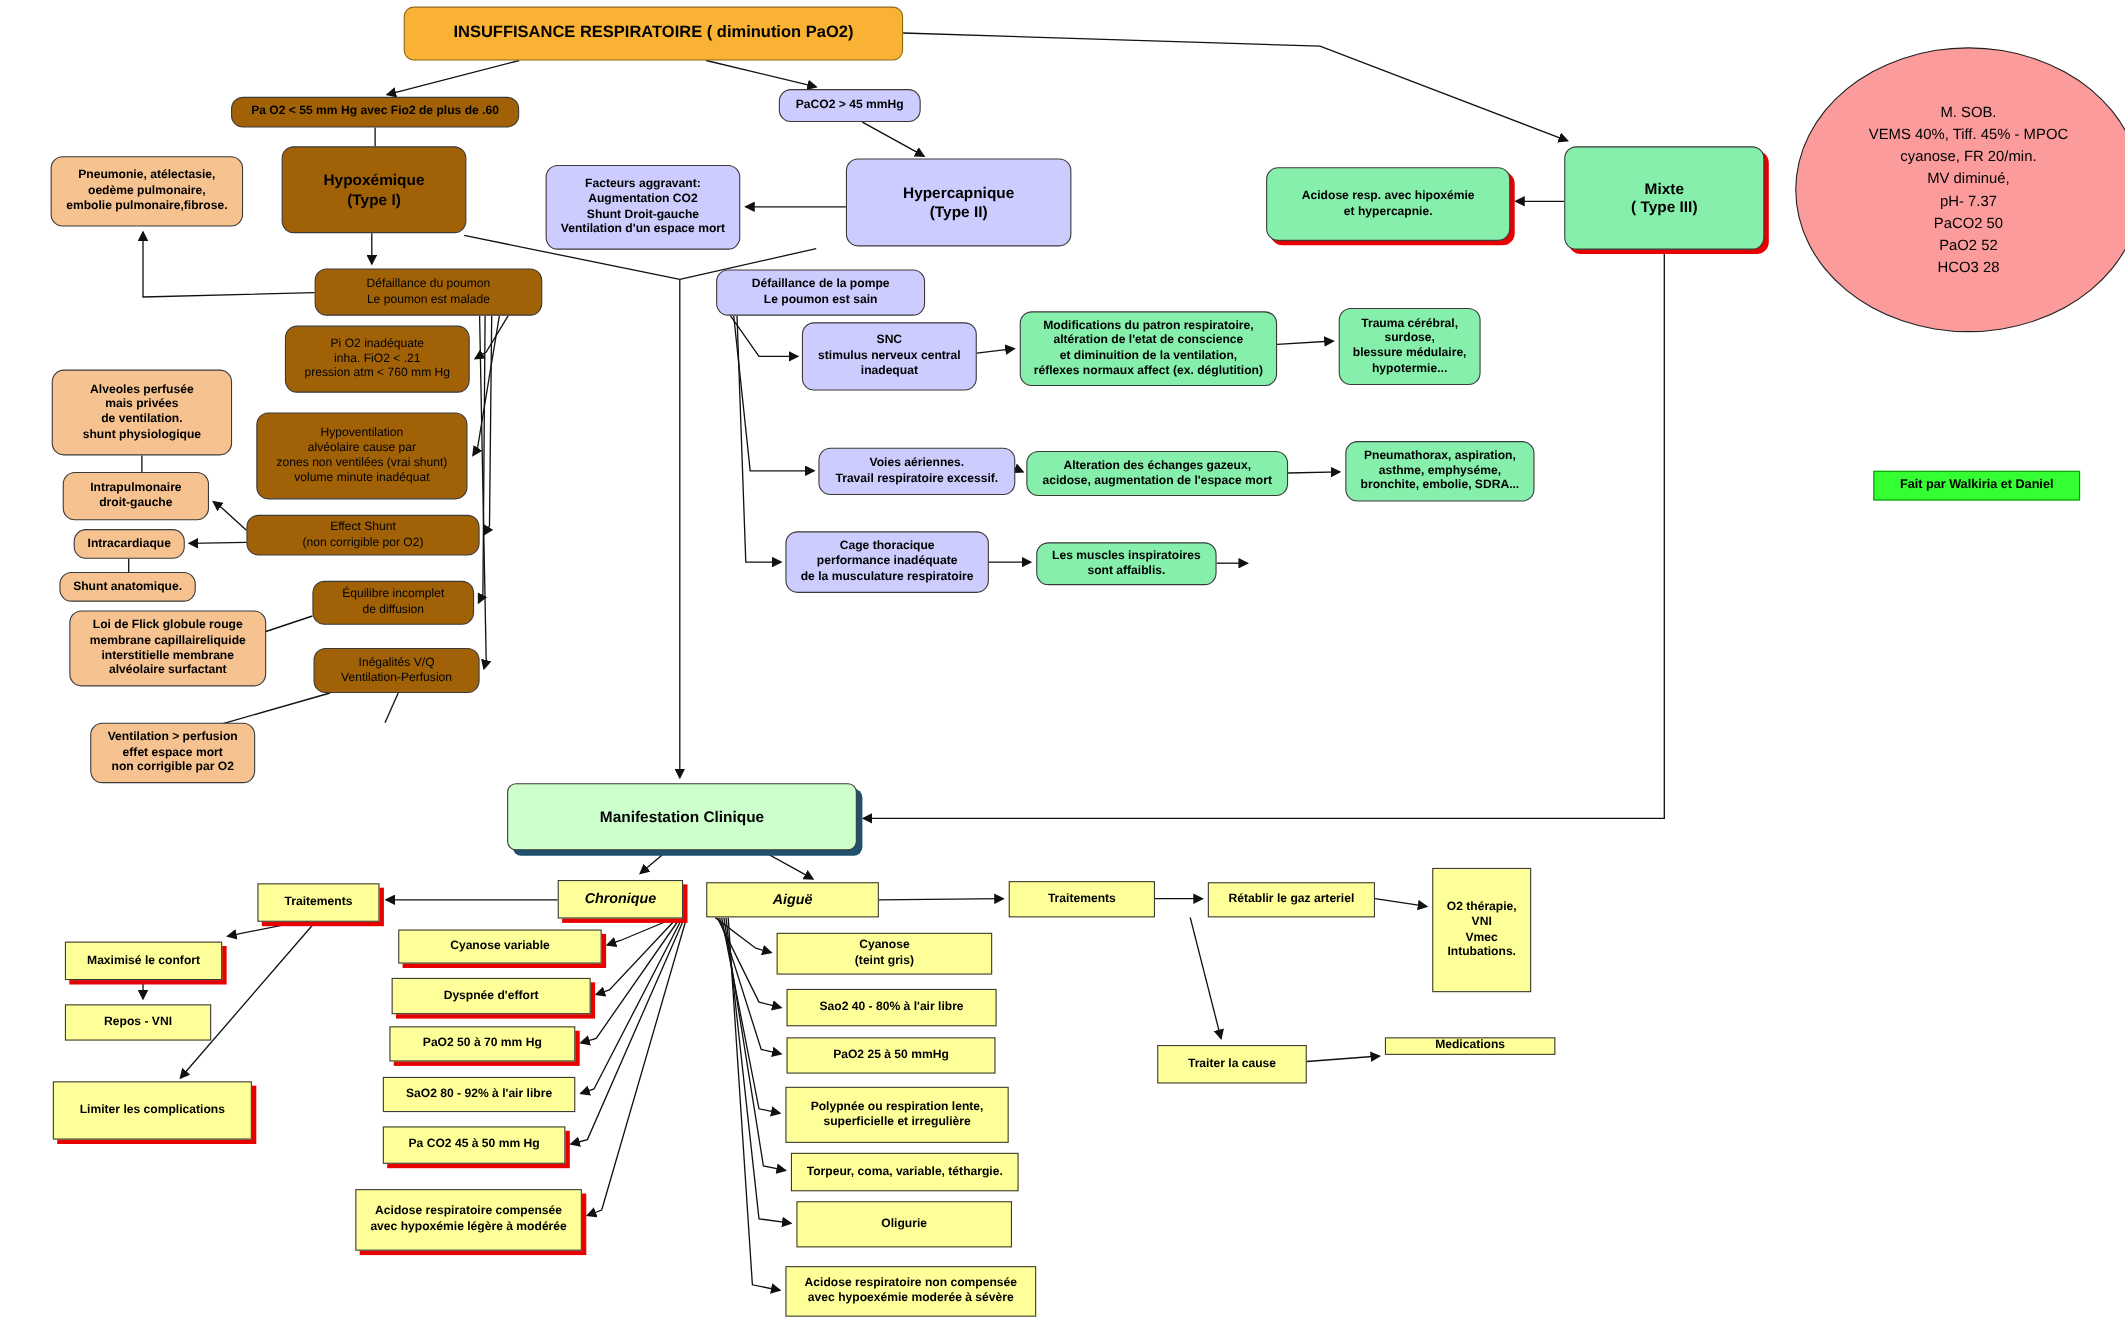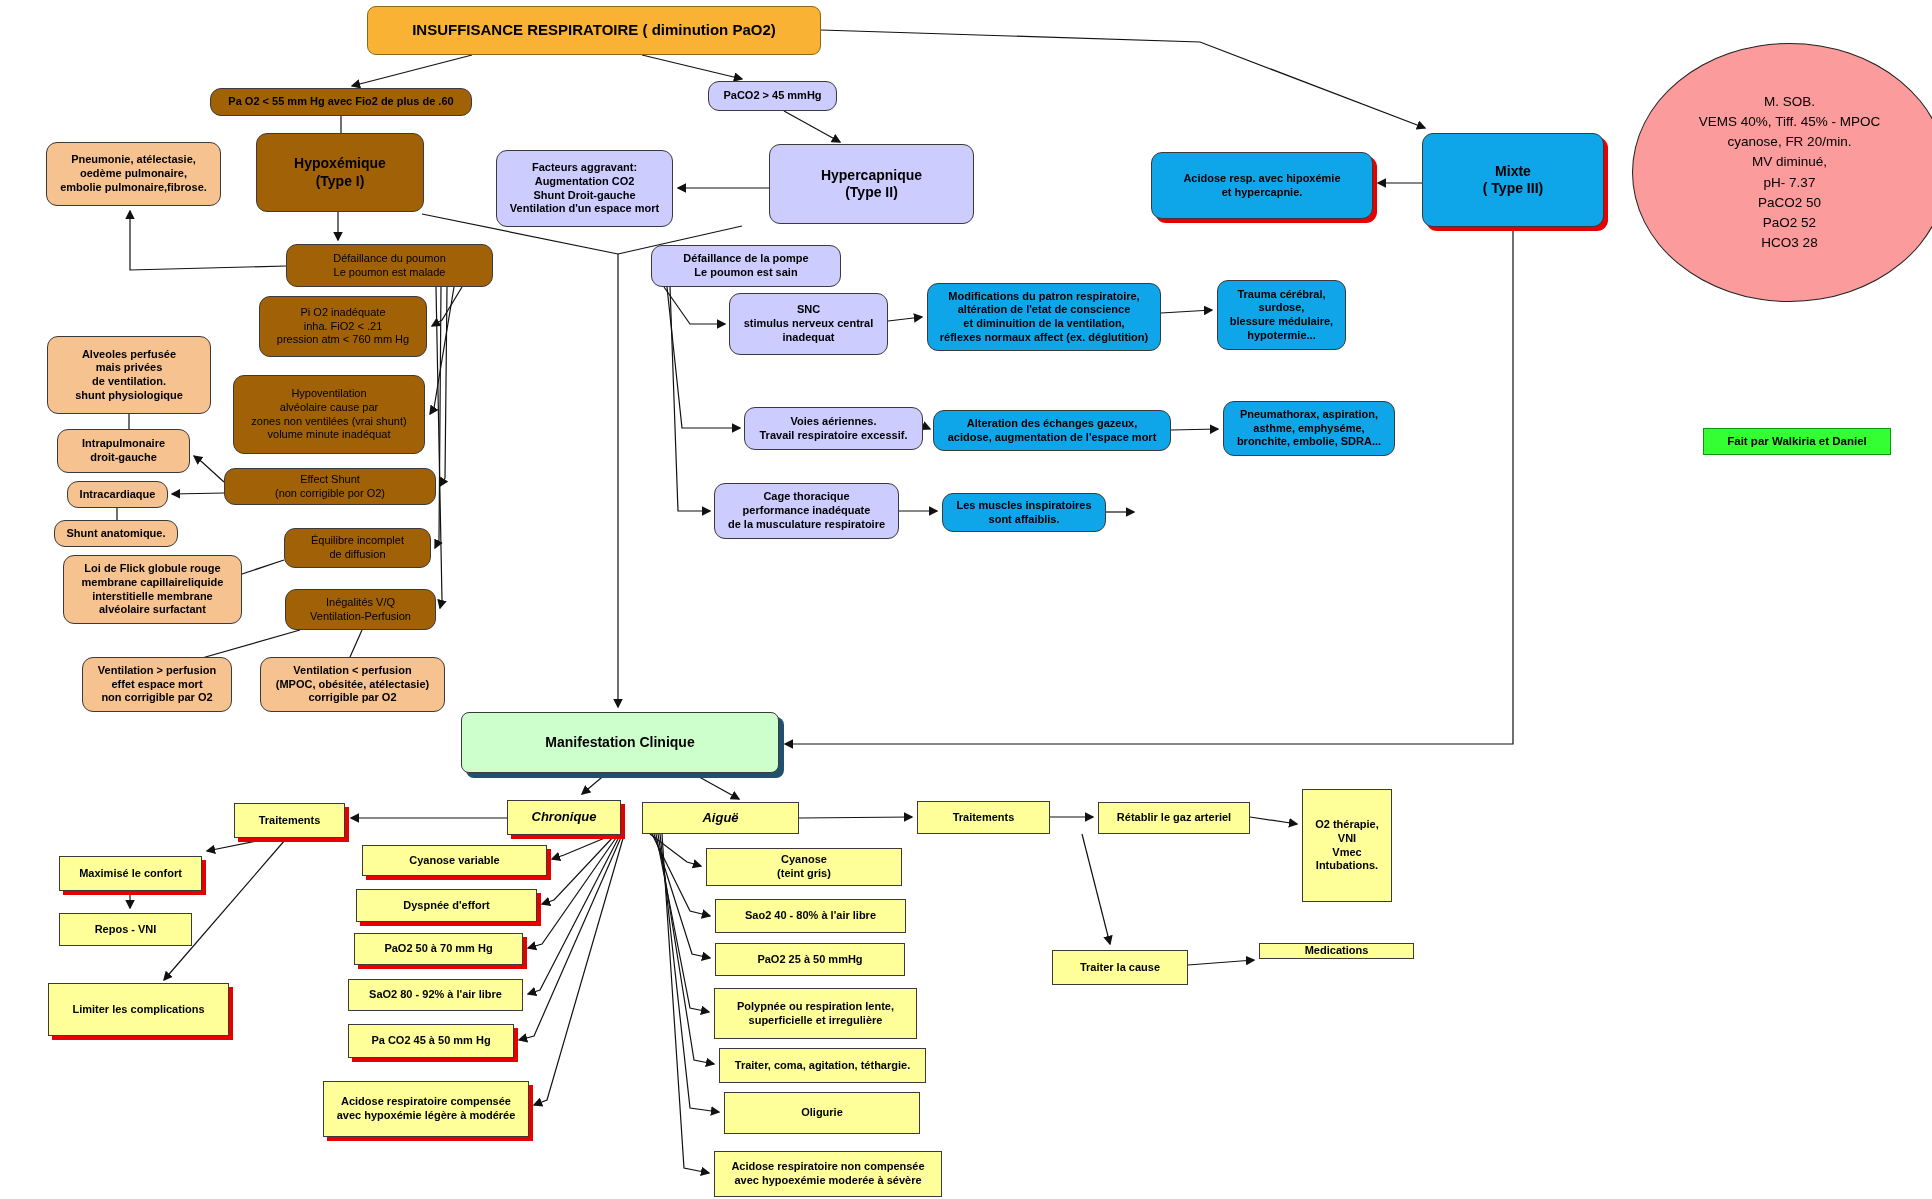--- a/index.html
+++ b/index.html
@@ -8,21 +8,21 @@
   #wires{position:absolute;left:0;top:0;width:1932px;height:1199px;z-index:0;pointer-events:none;}
   .node{position:absolute;z-index:1;display:flex;align-items:center;justify-content:center;
         text-align:center;white-space:pre-line;box-sizing:border-box;padding:2px 4px;
         border:1.3px solid #3a3a3a;color:#000;font-size:11px;font-weight:bold;line-height:1.25;}
   .rounded{border-radius:11px;}
   .r6{border-radius:8px;}
   .vy{background:#a16207;text-align:center;}
   .py{background:#ffff99;}
   .lav{background:#ccccff;}
   .peach{background:#f6c28f;}
-  .beige{background:#0ea5e9;}
+  .beige{background:#86efac;}
   .grn{background:#ccffcc;}
   .titlebox{background:#f9b233;font-size:15px;border-radius:9px;border-color:#8a6a14;}
   .big{font-size:14px;}
   .normal{font-weight:normal;}
   .redshadow{box-shadow:4px 4px 0 #e60000;}
   .navyshadow{box-shadow:5px 5px 0 #20506e;}
   .ellipse{border-radius:50%;background:#fb9b9b;font-weight:normal;font-size:13.5px;line-height:1.5;border-color:#222;}
   .italic{font-style:italic;font-size:13px;}
   .credit{background:#33ff33;border-color:#0a9a0a;font-size:11.5px;}
 </style>
@@ -154,23 +154,20 @@
 membrane capillaireliquide
 interstitielle membrane
 alvéolaire surfactant</div>
   <div class="node vy rounded normal" style="left:242px;top:528px;width:147px;height:40px">Équilibre incomplet
 de diffusion</div>
   <div class="node vy rounded normal" style="left:243px;top:589px;width:151px;height:41px">Inégalités V/Q
 Ventilation-Perfusion</div>
   <div class="node peach rounded" style="left:40px;top:657px;width:150px;height:55px">Ventilation &gt; perfusion
 effet espace mort
 non corrigible par O2</div>
-  <div class="node peach rounded" style="left:218px;top:657px;width:185px;height:55px">Ventilation &lt; perfusion
-(MPOC, obésitée, atélectasie)
-corrigible par O2</div>
 
   <div class="node lav rounded" style="left:687px;top:293px;width:159px;height:62px">SNC
 stimulus nerveux central
 inadequat</div>
   <div class="node beige rounded" style="left:885px;top:283px;width:234px;height:68px">Modifications du patron respiratoire,
 altération de l'etat de conscience
 et diminuition de la ventilation,
 réflexes normaux affect (ex. déglutition)</div>
   <div class="node beige rounded" style="left:1175px;top:280px;width:129px;height:70px">Trauma cérébral,
 surdose,
@@ -208,21 +205,21 @@
   <div class="node py redshadow" style="left:306px;top:1024px;width:166px;height:34px">Pa CO2 45 à 50 mm Hg</div>
   <div class="node py redshadow" style="left:281px;top:1081px;width:206px;height:56px">Acidose respiratoire compensée
 avec hypoxémie légère à modérée</div>
 
   <div class="node py" style="left:664px;top:848px;width:196px;height:38px">Cyanose
 (teint gris)</div>
   <div class="node py" style="left:673px;top:899px;width:191px;height:34px">Sao2 40 - 80% à l'air libre</div>
   <div class="node py" style="left:673px;top:943px;width:190px;height:33px">PaO2 25 à 50 mmHg</div>
   <div class="node py" style="left:672px;top:988px;width:203px;height:51px">Polypnée ou respiration lente,
 superficielle et irregulière</div>
-  <div class="node py" style="left:677px;top:1048px;width:207px;height:35px">Traiter, coma, agitation, téthargie.</div>
+  <div class="node py" style="left:677px;top:1048px;width:207px;height:35px">Torpeur, coma, variable, téthargie.</div>
   <div class="node py" style="left:682px;top:1092px;width:196px;height:42px">Oligurie</div>
   <div class="node py" style="left:672px;top:1151px;width:228px;height:46px">Acidose respiratoire non compensée
 avec hypoexémie moderée à sévère</div>
 
   <div class="node py" style="left:875px;top:801px;width:133px;height:33px">Traitements</div>
   <div class="node py" style="left:1056px;top:802px;width:152px;height:32px">Rétablir le gaz arteriel</div>
   <div class="node py" style="left:1260px;top:789px;width:90px;height:113px">O2 thérapie,
 VNI
 Vmec
 Intubations.</div>

